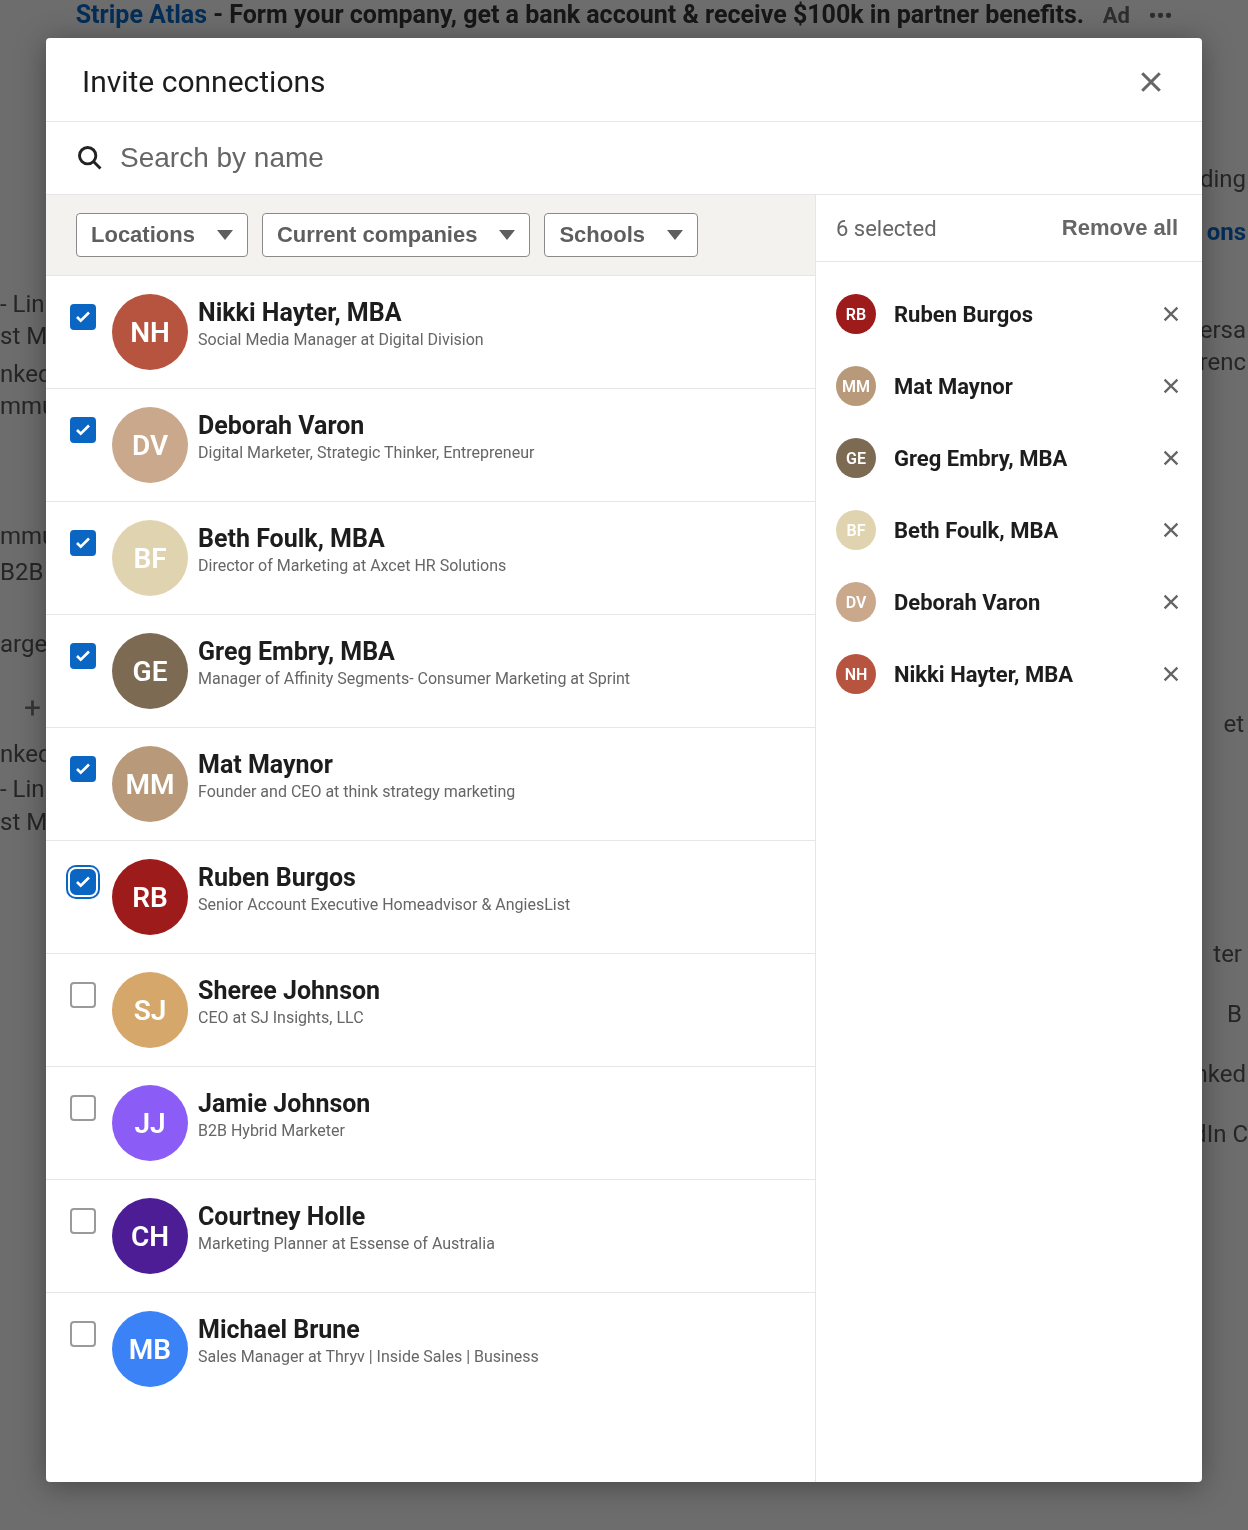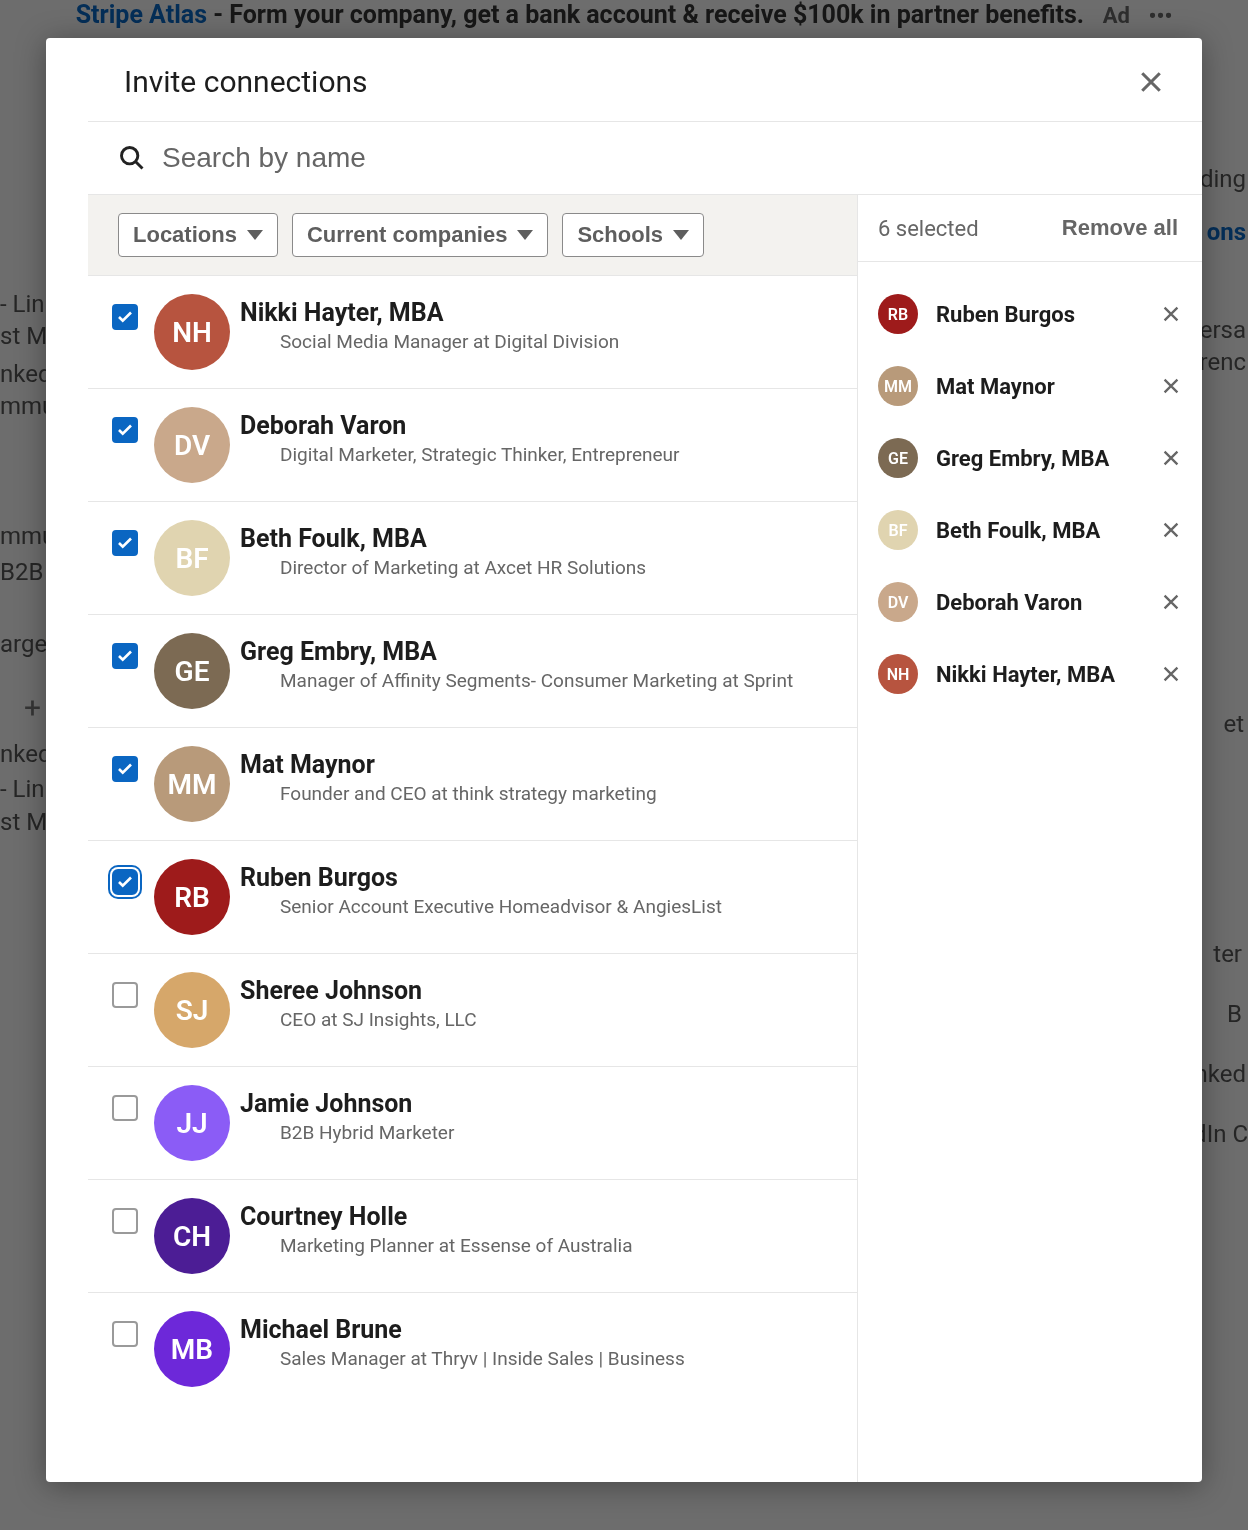--- a/index.html
+++ b/index.html
@@ -31,21 +31,20 @@
     position: absolute;
     top: 38px; left: 46px;
     width: 1156px;
     height: 1444px;
     background: #fff;
     border-radius: 4px;
     box-shadow: 0 4px 30px rgba(0,0,0,.35);
     display: flex;
     flex-direction: column;
     overflow: hidden;
-    padding-left: 42px;
   }
   .modal-header {
     display:flex; align-items:center; justify-content:space-between;
     padding: 26px 36px 22px 36px;
     border-bottom: 1px solid #e6e6e6;
   }
   .modal-title {
     font-size: 30px; font-weight: 400; color: #1d1d1d;
   }
   .close-btn { width:30px; height:30px; color:#666; cursor:pointer; background:none; border:none; }
@@ -74,21 +73,21 @@
     border-top:1px solid #e6e6e6;
     border-bottom:1px solid #e6e6e6;
     padding: 18px 30px;
     display:flex; gap:14px;
   }
   .filter-pill {
     border:1px solid #8a8a8a;
     background:#fff;
     border-radius:4px;
     padding: 8px 14px;
-    display:flex; align-items:center; gap:10px;
+    display:flex; align-items:center; gap:22px;
     font-size:22px; font-weight:700; color:#5e5e5e;
     cursor:pointer;
   }
   .caret {
     width:0;height:0;border-left:8px solid transparent;border-right:8px solid transparent;
     border-top:10px solid #5e5e5e;
   }
   .conn-list {
     flex:1; overflow:hidden;
   }
@@ -109,21 +108,21 @@
   .chk svg { width:18px;height:18px; color:#fff; display:none;}
   .chk.checked svg { display:block; }
   .avatar {
     width:76px; height:76px; border-radius:50%; flex-shrink:0;
     display:flex; align-items:center; justify-content:center;
     color:#fff; font-weight:600; font-size:28px;
   }
   .avatar.small { width:40px; height:40px; font-size:16px; }
   .info { padding-top:4px; }
   .name { font-size:25px; font-weight:700; color:#1d1d1d; }
-  .headline { font-size:19px; color:#666; margin-top:2px; line-height:1.35; max-width:540px;margin-left:40px;}
+  .headline { font-size:16px; color:#666; margin-top:2px; line-height:1.35; max-width:540px;}
   .right {
     flex:1; display:flex; flex-direction:column;
     min-width:0;
   }
   .right-head {
     display:flex; align-items:center; justify-content:space-between;
     padding: 20px 24px 20px 20px;
     border-top:1px solid #e6e6e6;
     border-bottom:1px solid #e6e6e6;
     background:#fff;
@@ -308,21 +307,21 @@
           <div class="row">
             <div class="chk"></div>
             <div class="avatar" style="background:#4c1d95">CH</div>
             <div class="info">
               <div class="name">Courtney Holle</div>
               <div class="headline">Marketing Planner at Essense of Australia</div>
             </div>
           </div>
           <div class="row">
             <div class="chk"></div>
-            <div class="avatar" style="background:#6d28d9">MB</div>
+            <div class="avatar" style="background:#3b82f6">MB</div>
             <div class="info">
               <div class="name">Michael Brune</div>
               <div class="headline">Sales Manager at Thryv | Inside Sales | Business</div>
             </div>
           </div>
         </div>
     </div>
     <div class="right">
       <div class="right-head">
         <span class="sel-count">6 selected</span>

